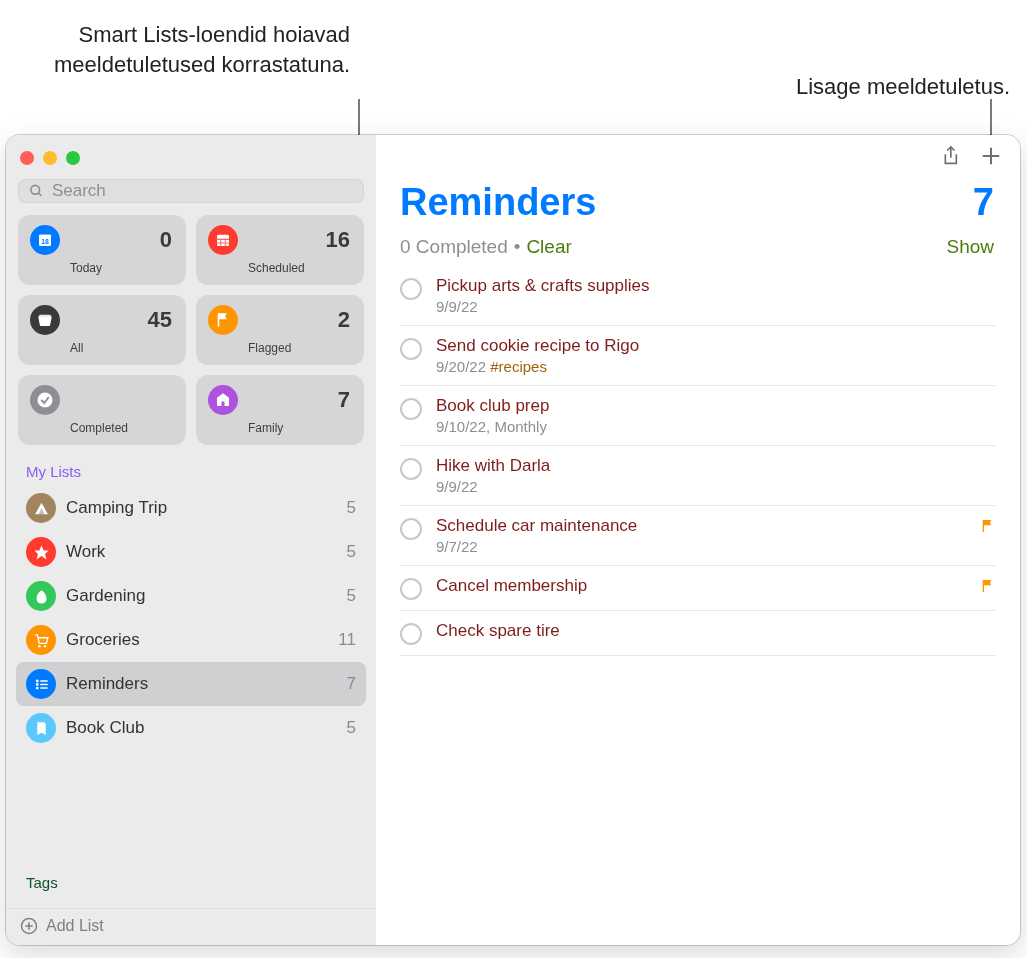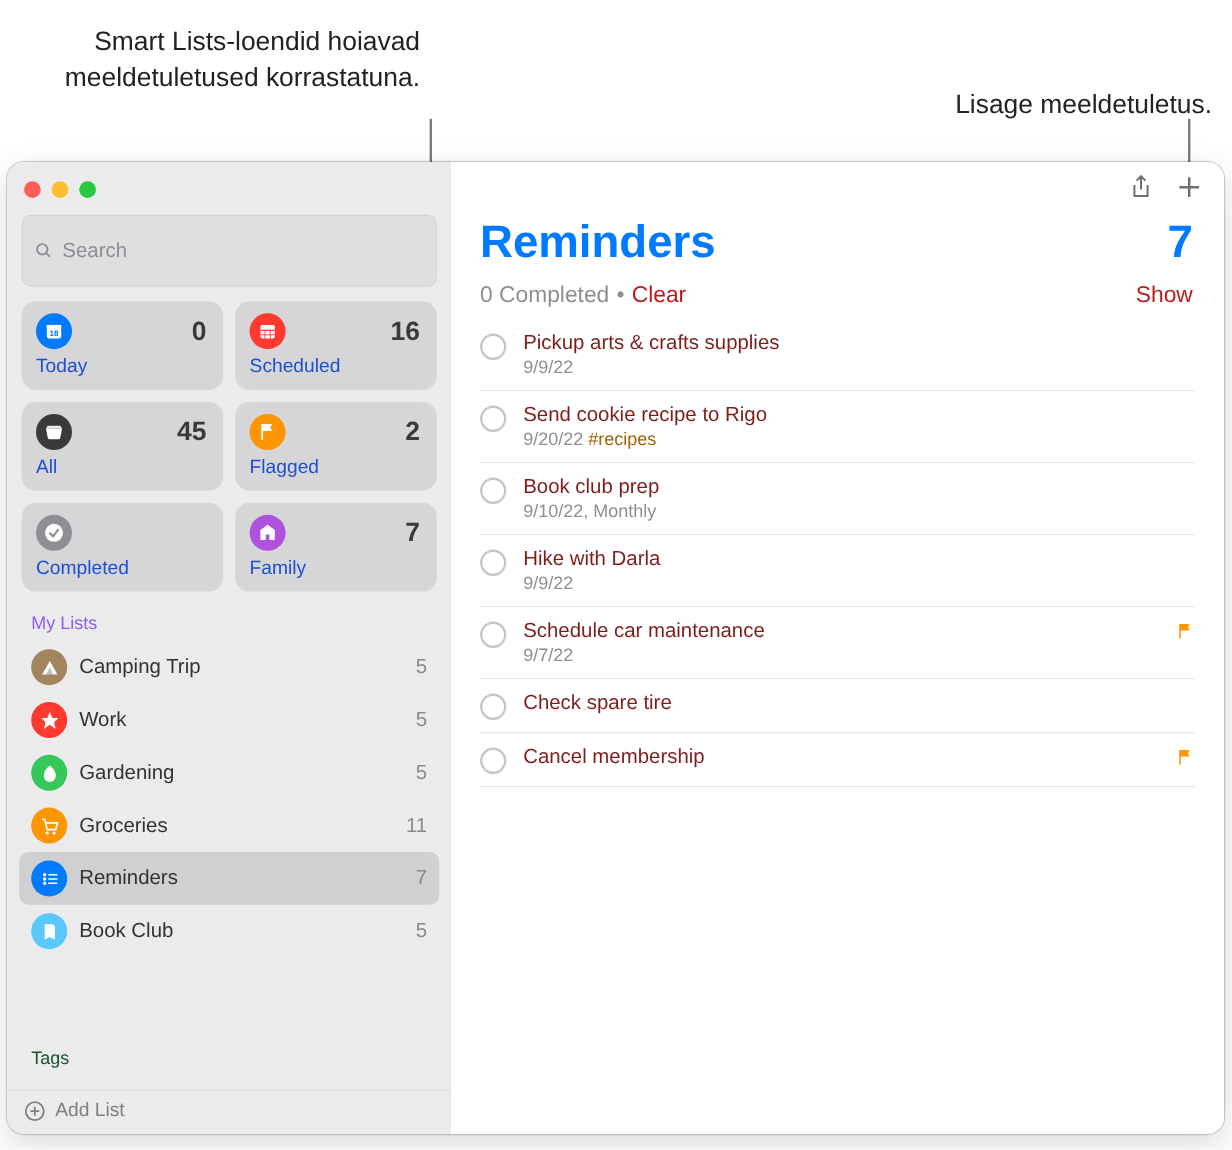--- a/index.html
+++ b/index.html
@@ -39,21 +39,21 @@
   .traffic { display: flex; gap: 9px; padding: 6px 14px 10px; }
   .tl { width: 14px; height: 14px; border-radius: 50%; }
   .tl.red { background: #ff5f57; }
   .tl.yellow { background: #febc2e; }
   .tl.green { background: #28c840; }
 
   .search-wrap { padding: 4px 12px 10px; }
   .search {
     display: flex; align-items: center;
     background: #dfdfe1; border-radius: 8px;
-    padding: 18px 10px; color: #8e8e93;
+    padding: 0 10px; color: #8e8e93;
     border: 1px solid rgba(0,0,0,0.05);
   }
   .search svg { margin-right: 6px; }
   .search-input {
     border: none; background: transparent; outline: none;
     font-size: 17px; color: #555; width: 100%;
   }
   .search-input::placeholder { color: #8e8e93; }
 
   .smart-grid {
@@ -68,21 +68,21 @@
     padding: 10px 14px 10px 12px;
     display: flex;
     flex-direction: column;
     gap: 6px;
     cursor: pointer;
   }
   .smart-top {
     display: flex; justify-content: space-between; align-items: center;
   }
   .smart-count { font-size: 22px; font-weight: 700; color: #3a3a3c; }
-  .smart-label { font-size: 16px; color: #1d4ed8; font-weight: 500; }
+  .smart-label { font-size: 12px; color: #404040; font-weight: 500; margin-left: 40px; }
   .chip {
     width: 30px; height: 30px; border-radius: 50%;
     display: flex; align-items: center; justify-content: center;
     color: #fff; flex: 0 0 30px;
   }
 
   .my-lists-header {
     font-size: 15px; color: #8b5cf6; font-weight: 500;
     padding: 4px 20px 6px;
   }
@@ -132,21 +132,21 @@
     padding: 4px 26px 8px 24px;
   }
   .main-title { font-size: 38px; font-weight: 700; color: #007aff; }
   .main-count { font-size: 38px; font-weight: 600; color: #007aff; }
   .sub-row {
     display: flex; justify-content: space-between; align-items: center;
     padding: 4px 26px 8px 24px;
     color: #8e8e93; font-size: 19px;
   }
   .sub-left { display: flex; gap: 6px; align-items: center; }
-  .link { color: #b91c1c; cursor: pointer; text-align: center; }
+  .link { color: #4d7c0f; cursor: pointer; text-align: center; }
   .items { padding: 0 24px; }
   .item {
     display: flex; gap: 14px; padding: 10px 0;
     border-bottom: 1px solid #e5e5ea;
     align-items: flex-start;
   }
   .circle {
     width: 22px; height: 22px; border: 2px solid #c7c7cc; border-radius: 50%;
     margin-top: 2px; cursor: pointer;
     flex-shrink: 0;
@@ -406,29 +406,29 @@
             <div class="item-meta"><span>9/7/22</span></div>
           </div>
           <div class="flag"><svg width="16" height="16" viewBox="0 0 24 24" fill="#ff9500">
               <path d="M5 3v18" stroke="#ff9500" stroke-width="2"></path>
               <path d="M5 3h12l-2 4 2 4H5z"></path>
             </svg></div>
         </div>
         <div class="item">
           <div class="circle"></div>
           <div class="item-body">
-            <div class="item-title">Check spare tire</div>
-          </div>
-        </div>
-        <div class="item">
-          <div class="circle"></div>
-          <div class="item-body">
             <div class="item-title">Cancel membership</div>
           </div>
           <div class="flag"><svg width="16" height="16" viewBox="0 0 24 24" fill="#ff9500">
               <path d="M5 3v18" stroke="#ff9500" stroke-width="2"></path>
               <path d="M5 3h12l-2 4 2 4H5z"></path>
             </svg></div>
         </div>
+        <div class="item">
+          <div class="circle"></div>
+          <div class="item-body">
+            <div class="item-title">Check spare tire</div>
+          </div>
+        </div>
       </div>
   </main>
 
 </div>
 
 </body></html>

